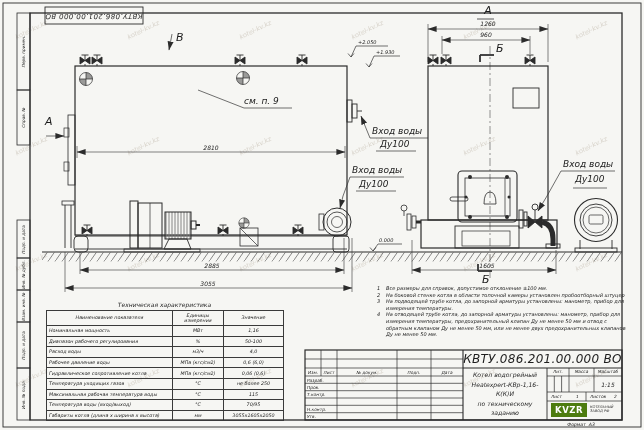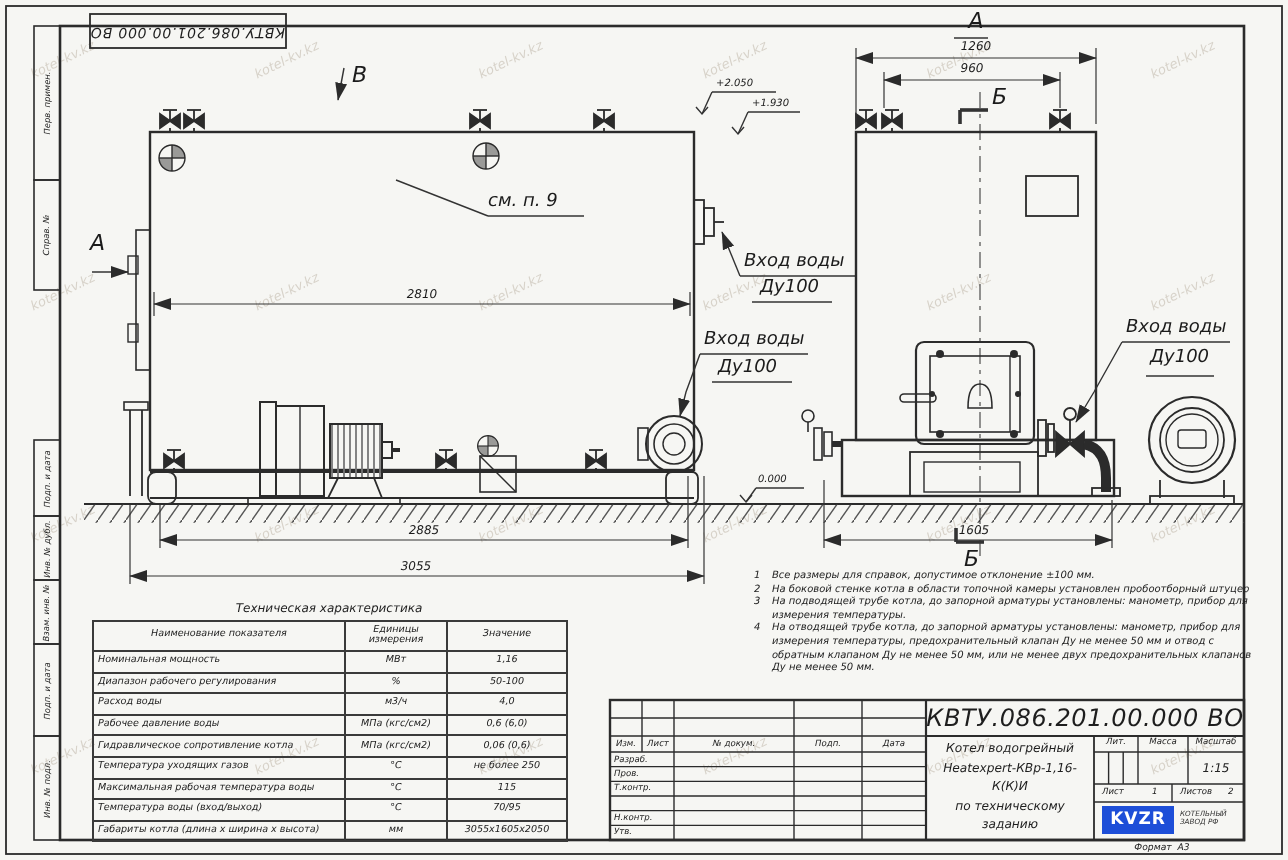--- a/index.html
+++ b/index.html
@@ -31,21 +31,21 @@
       padding:0 2px;color:#222;overflow:hidden;white-space:nowrap;}
   #tech th{height:14px;white-space:normal;line-height:1.1;}
   #tech td{height:9.6px;}
   #tech td.c{text-align:center;}
   
   .tb{position:absolute;font-size:4.3px;font-style:italic;color:#222;white-space:nowrap;}
   #tb-designation{position:absolute;left:463px;top:351px;width:159px;height:16px;display:flex;
       align-items:center;justify-content:center;font-size:12px;font-style:italic;letter-spacing:0.3px;}
   #tb-name{position:absolute;left:464px;top:369px;width:82px;height:50px;display:flex;flex-direction:column;
       align-items:center;justify-content:center;font-size:6.1px;font-style:italic;line-height:1.55;text-align:center;}
-  #logo-box{position:absolute;left:551px;top:403px;width:36px;height:14px;background:#1d4ed8;color:#fff;
+  #logo-box{position:absolute;left:551px;top:403px;width:36px;height:14px;background:#4d7c0f;color:#fff;
       display:flex;align-items:center;justify-content:center;font-weight:bold;font-size:8.5px;letter-spacing:0.5px;}
   #logo-cap{position:absolute;left:590px;top:405px;font-size:3.6px;line-height:1.25;color:#333;font-style:italic;}
 </style>
 </head>
 <body>
 
 <div id="sheet">
 
   <div id="wm-layer">
       <span class="wm" style="left: 14px; top: 26px;">kotel-kv.kz</span>

